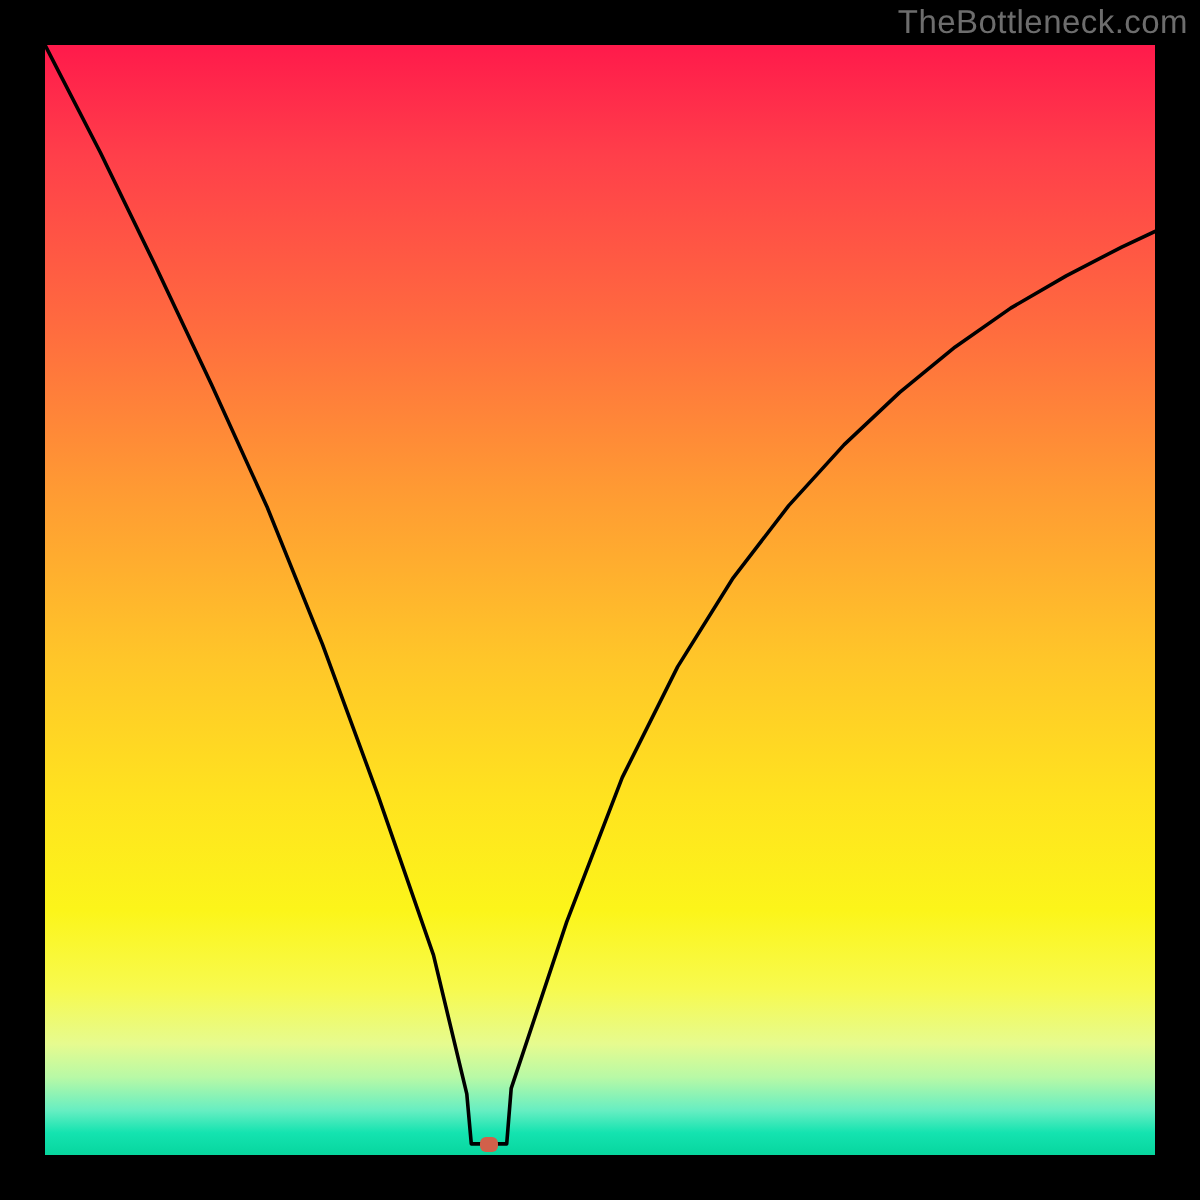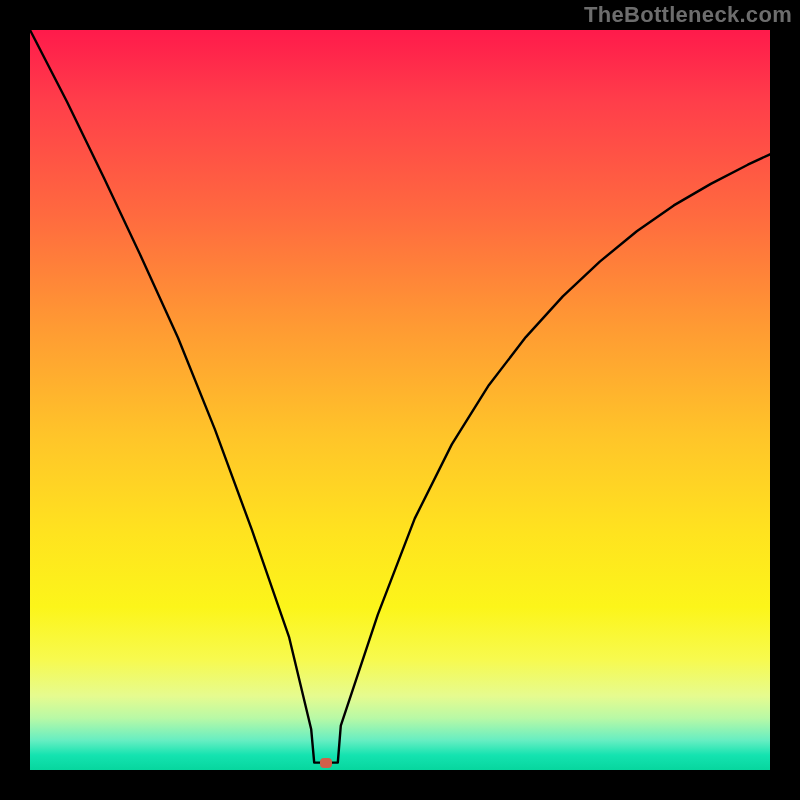--- a/index.html
+++ b/index.html
@@ -16,21 +16,21 @@
     width: 800px;
     height: 800px;
     background: #000;
   }
   .watermark {
     position: absolute;
     top: 2px;
     right: 8px;
     color: #6d6d6d;
     font-size: 22px;
-    font-weight: 700;
+    font-weight: 400;
     letter-spacing: 0.3px;
     z-index: 5;
   }
   .plot-area {
     position: absolute;
     left: 30px;
     top: 30px;
     width: 740px;
     height: 740px;
     overflow: hidden;

